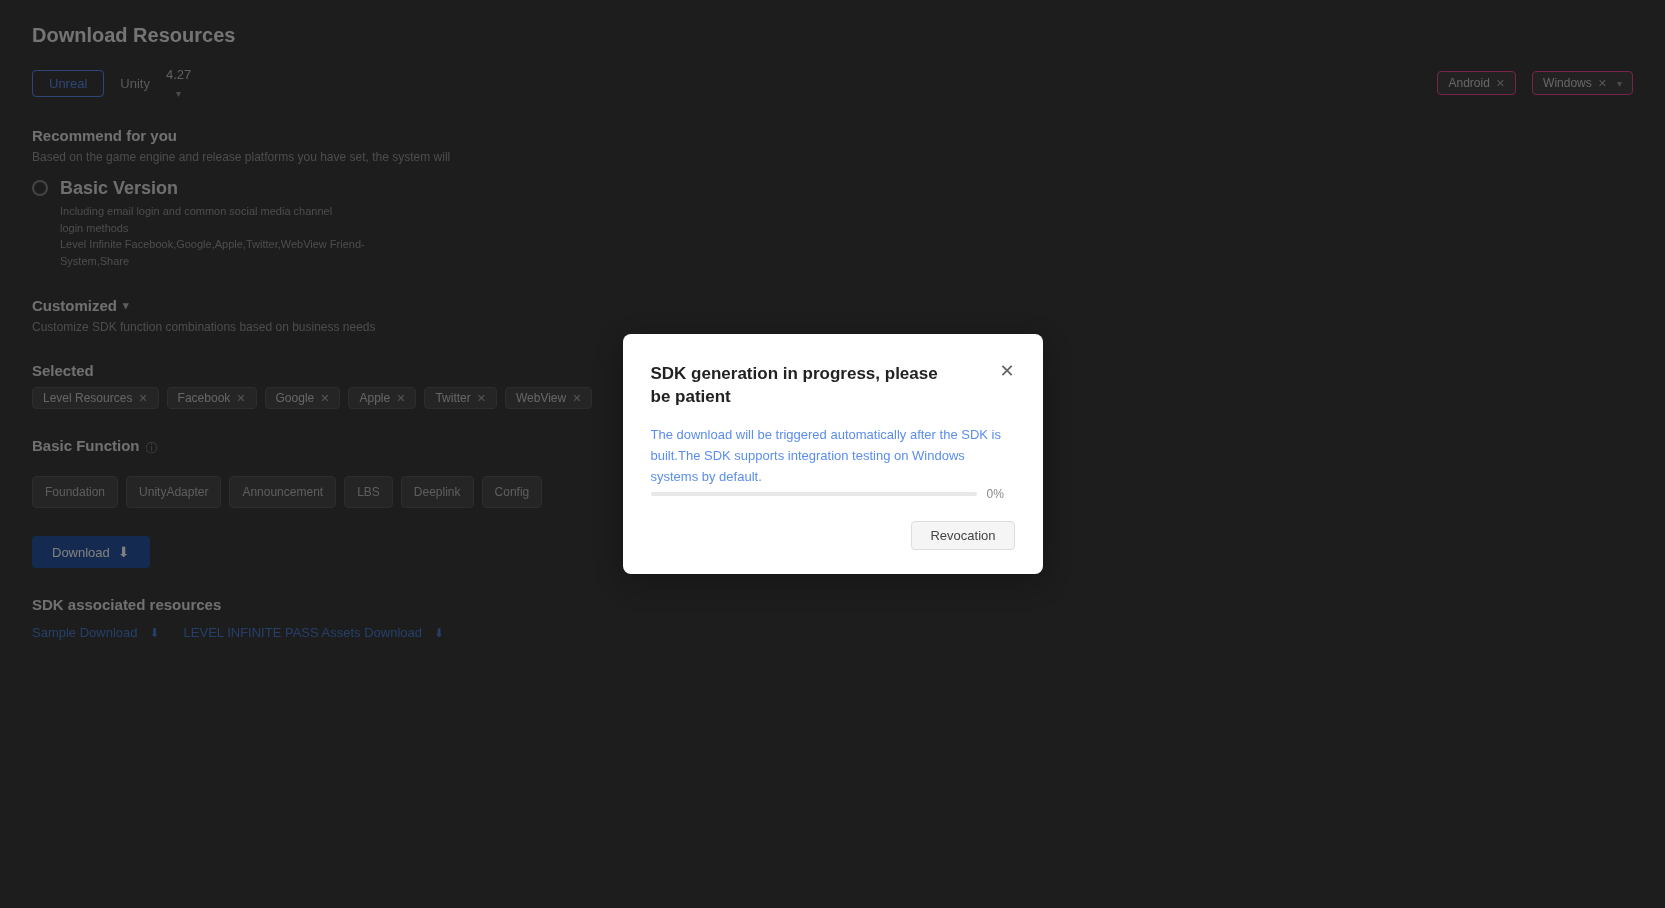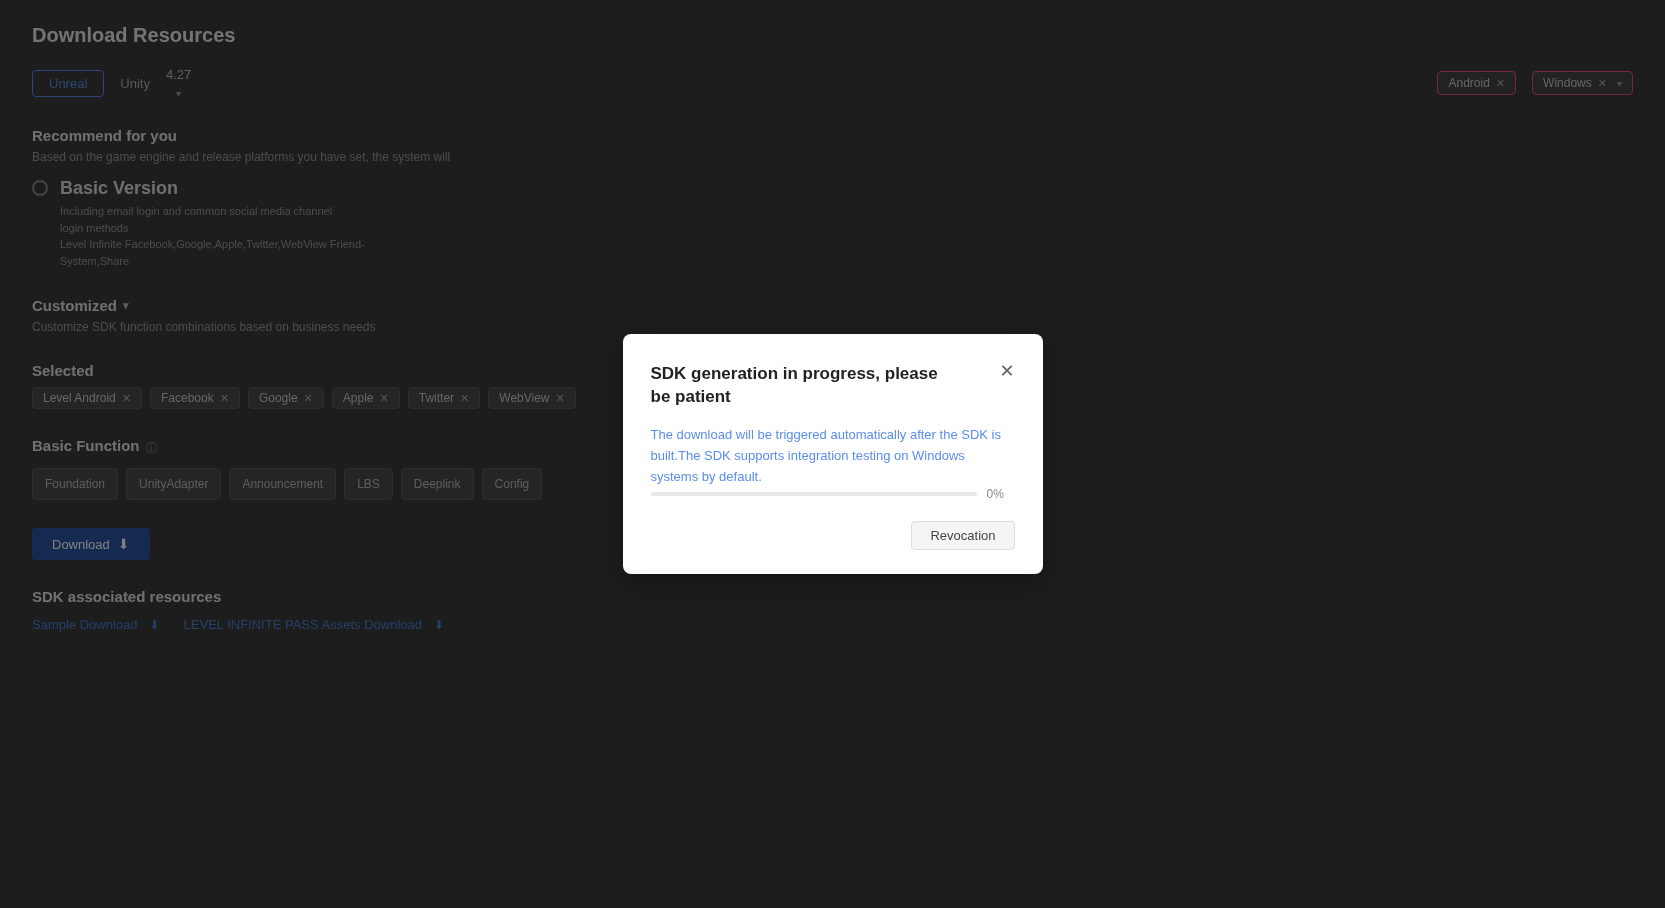--- a/index.html
+++ b/index.html
@@ -373,21 +373,21 @@
       <span>Customized</span>
       <span class="chevron-down">▾</span>
     </div>
     <div class="section-sub">Customize SDK function combinations based on business needs</div>
   </div>
 
   <div class="section">
     <div class="section-title">Selected</div>
     <div class="tags-row">
       <div class="tag-item">
-        <span>Level Android</span>
+        <span>Level Resources</span>
         <span class="tag-x">✕</span>
       </div>
       <div class="tag-item">
         <span>Facebook</span>
         <span class="tag-x">✕</span>
       </div>
       <div class="tag-item">
         <span>Google</span>
         <span class="tag-x">✕</span>
       </div>
@@ -400,21 +400,21 @@
         <span class="tag-x">✕</span>
       </div>
       <div class="tag-item">
         <span>WebView</span>
         <span class="tag-x">✕</span>
       </div>
     </div>
   </div>
 
   <div class="section">
-    <div style="display:flex;align-items:center;gap:6px;margin-bottom:8px;">
+    <div style="display:flex;align-items:center;gap:6px;margin-bottom:16px;">
       <span class="section-title">Basic Function</span>
       <span style="color:#888;font-size:12px;cursor:default;">ⓘ</span>
     </div>
     <div class="func-tags-row">
       <div class="func-tag">Foundation</div>
       <div class="func-tag">UnityAdapter</div>
       <div class="func-tag">Announcement</div>
       <div class="func-tag">LBS</div>
       <div class="func-tag">Deeplink</div>
       <div class="func-tag">Config</div>

